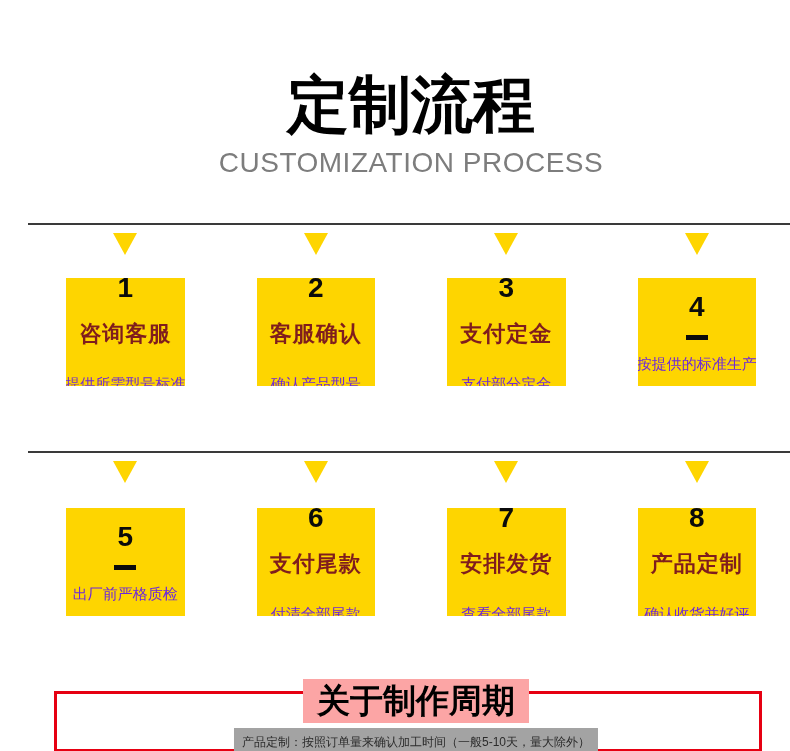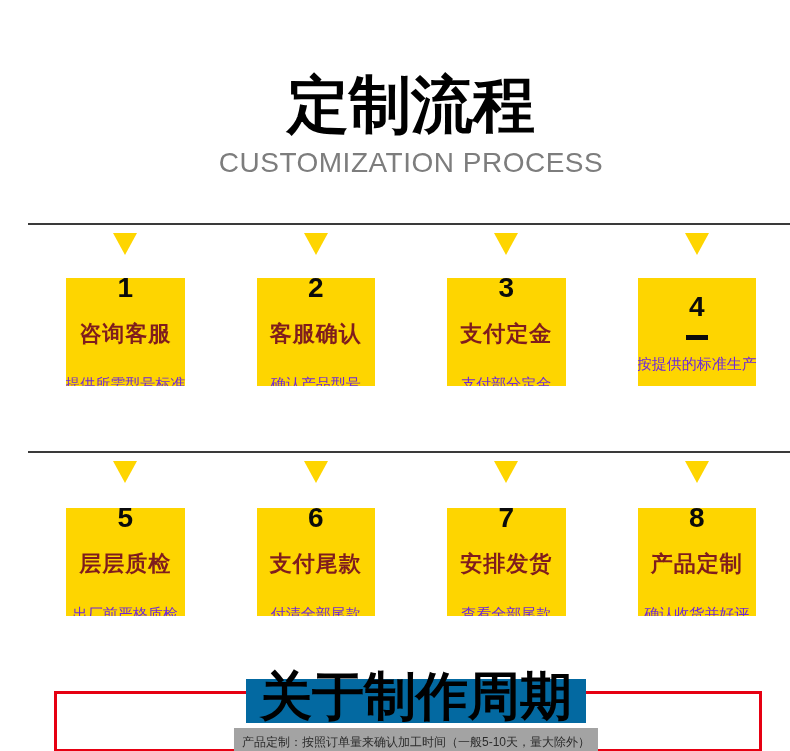--- a/index.html
+++ b/index.html
@@ -45,22 +45,22 @@
   .step-title{font-size:22px;line-height:28px;font-weight:bold;color:#7f1d1d;letter-spacing:1px;}
   .step-dash{width:22px;height:5px;background:#0b0b0b;margin:4px auto 6px;}
   .step-desc{font-size:15px;line-height:19px;color:#6d28d9;white-space:nowrap;}
   
   .cycle-frame{
     position:relative;margin:67px 44px 0 38px;height:61px;
     border:3px solid var(--red);
   }
   .cycle-title{
     position:absolute;top:-23px;left:50%;transform:translateX(-50%);
-    background:#0369a1;padding:0 14px;white-space:nowrap;
-    font-size:52px;line-height:44px;font-weight:bold;color:#000;font-family:Liberation Mono, monospace;
+    background:#fca5a5;padding:0 14px;white-space:nowrap;
+    font-size:33px;line-height:44px;font-weight:bold;color:#000;
   }
   .cycle-note{
     position:absolute;bottom:-15px;left:50%;transform:translateX(-50%);
     background:#a3a3a3;padding:0 8px;white-space:nowrap;
     font-size:12px;line-height:28px;color:#2b2b2b;
   }
 </style>
 </head>
 <body>
 
@@ -105,21 +105,20 @@
 <div class="divider second"></div>
 <div class="tri-row">
   <div class="tri"></div>
   <div class="tri"></div>
   <div class="tri"></div>
   <div class="tri"></div>
 </div>
 <div class="cards-row row2">
   <div class="step-card">
     <div class="step-num">5</div>
-    <div class="step-title">层层质检</div>
     <div class="step-dash"></div>
     <div class="step-desc">出厂前严格质检</div>
   </div>
   <div class="step-card">
     <div class="step-num">6</div>
     <div class="step-title">支付尾款</div>
     <div class="step-dash"></div>
     <div class="step-desc">付清全部尾款</div>
   </div>
   <div class="step-card">

